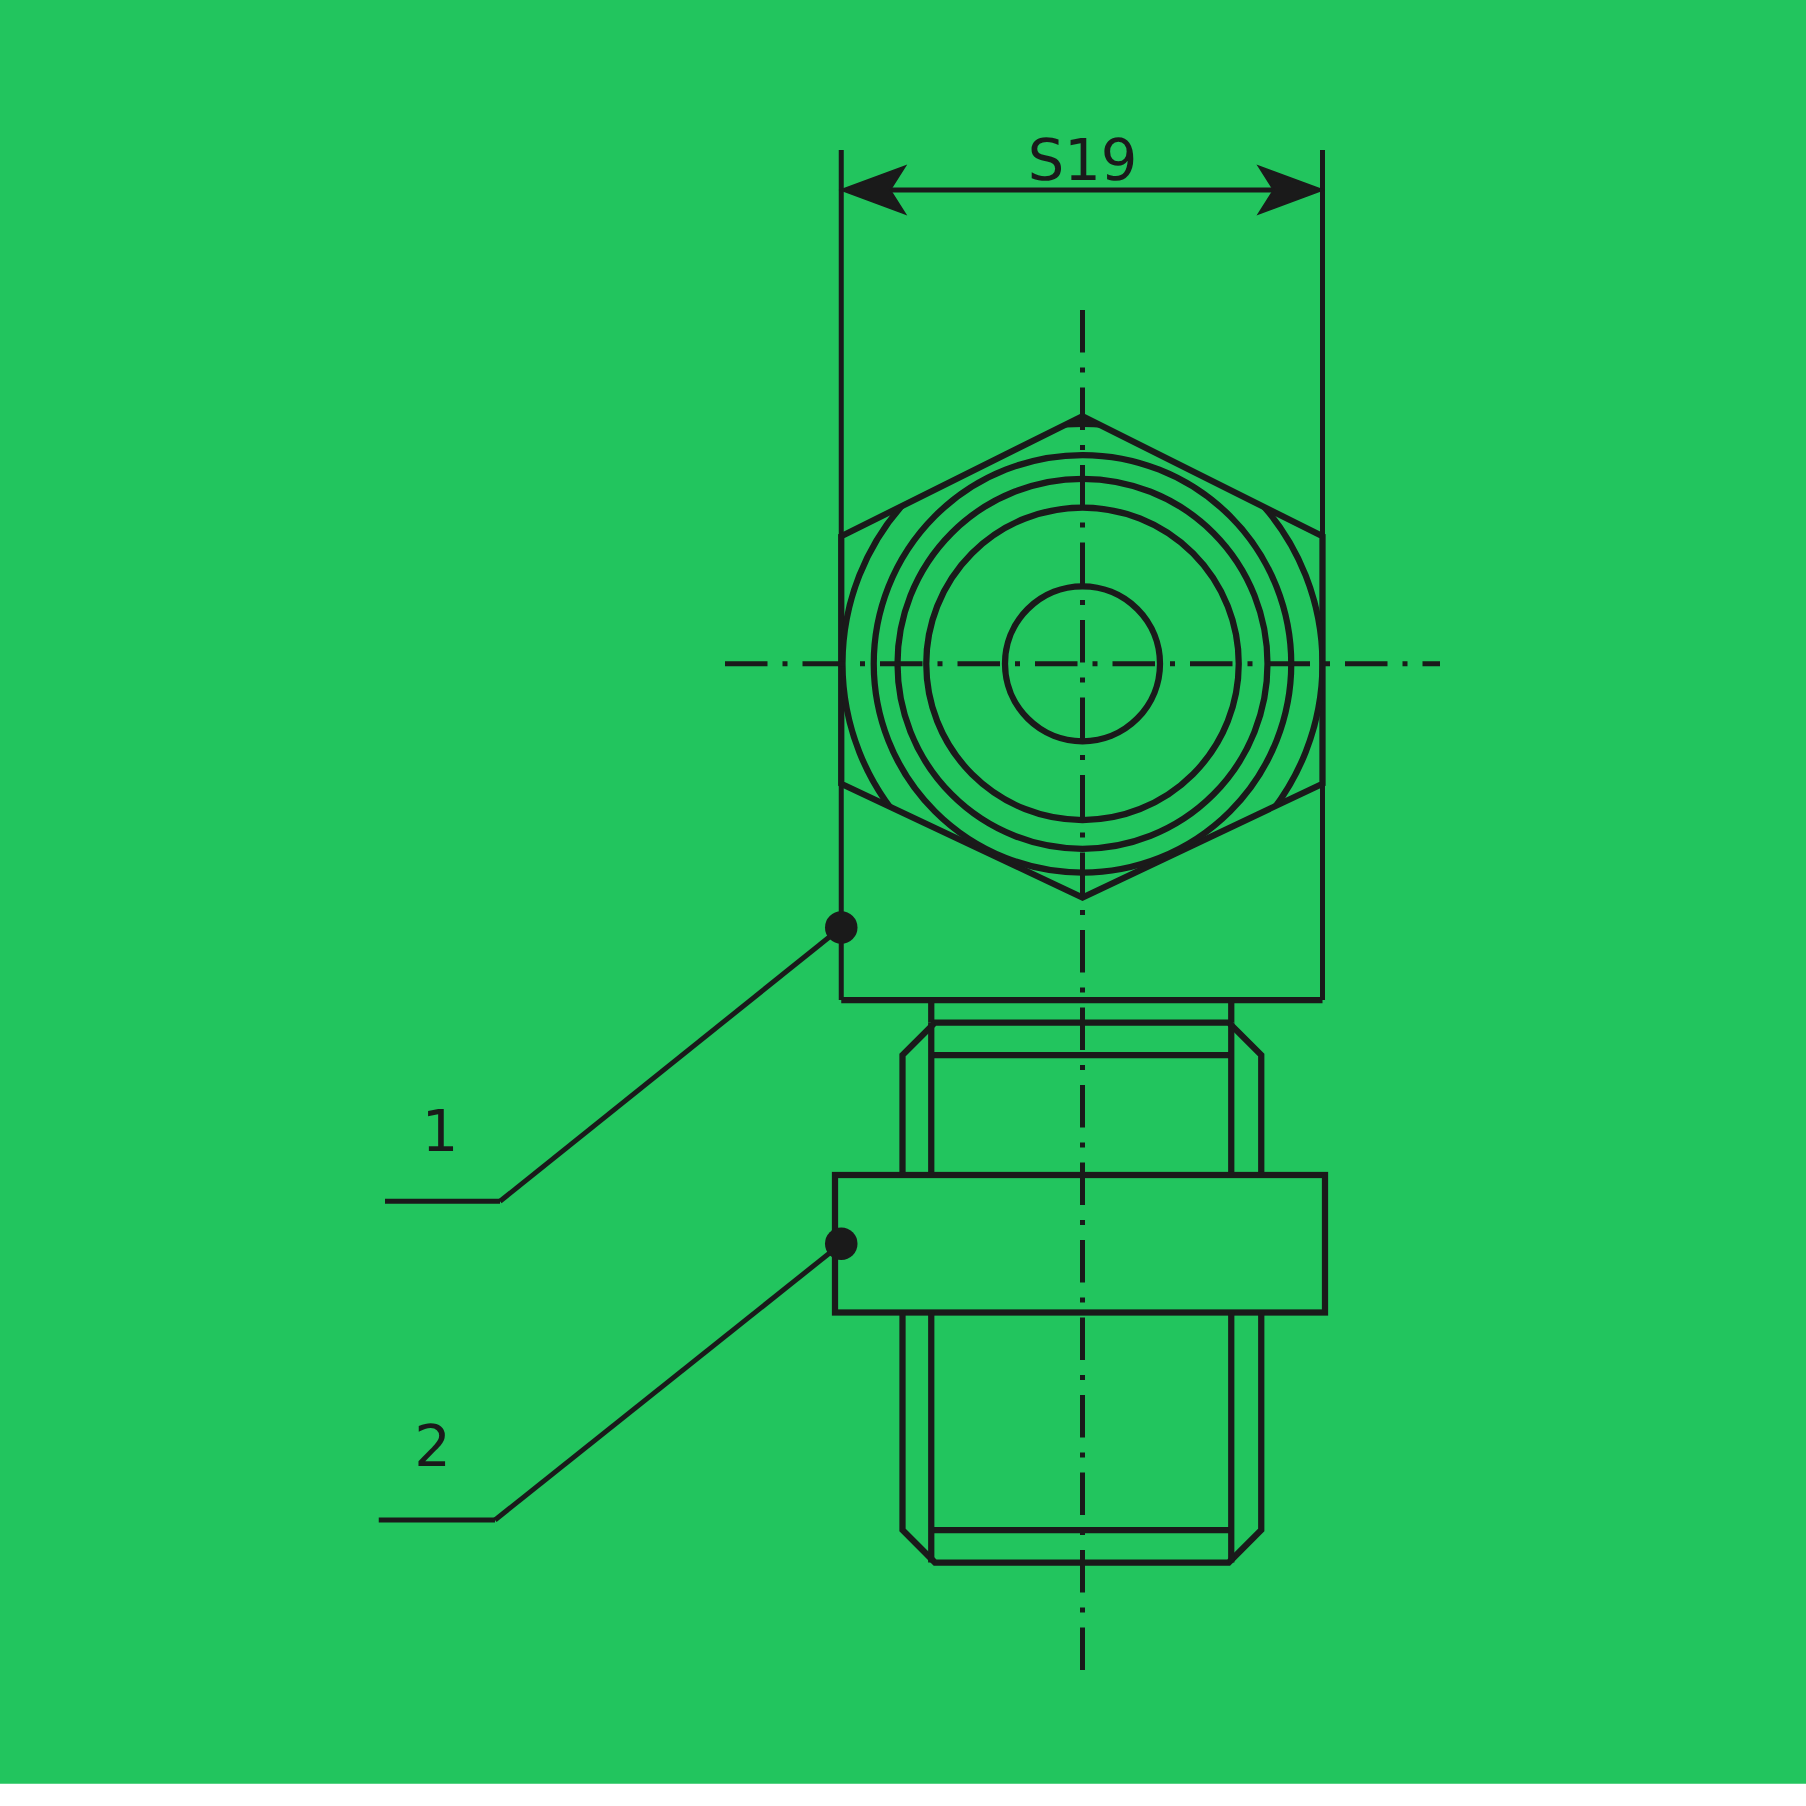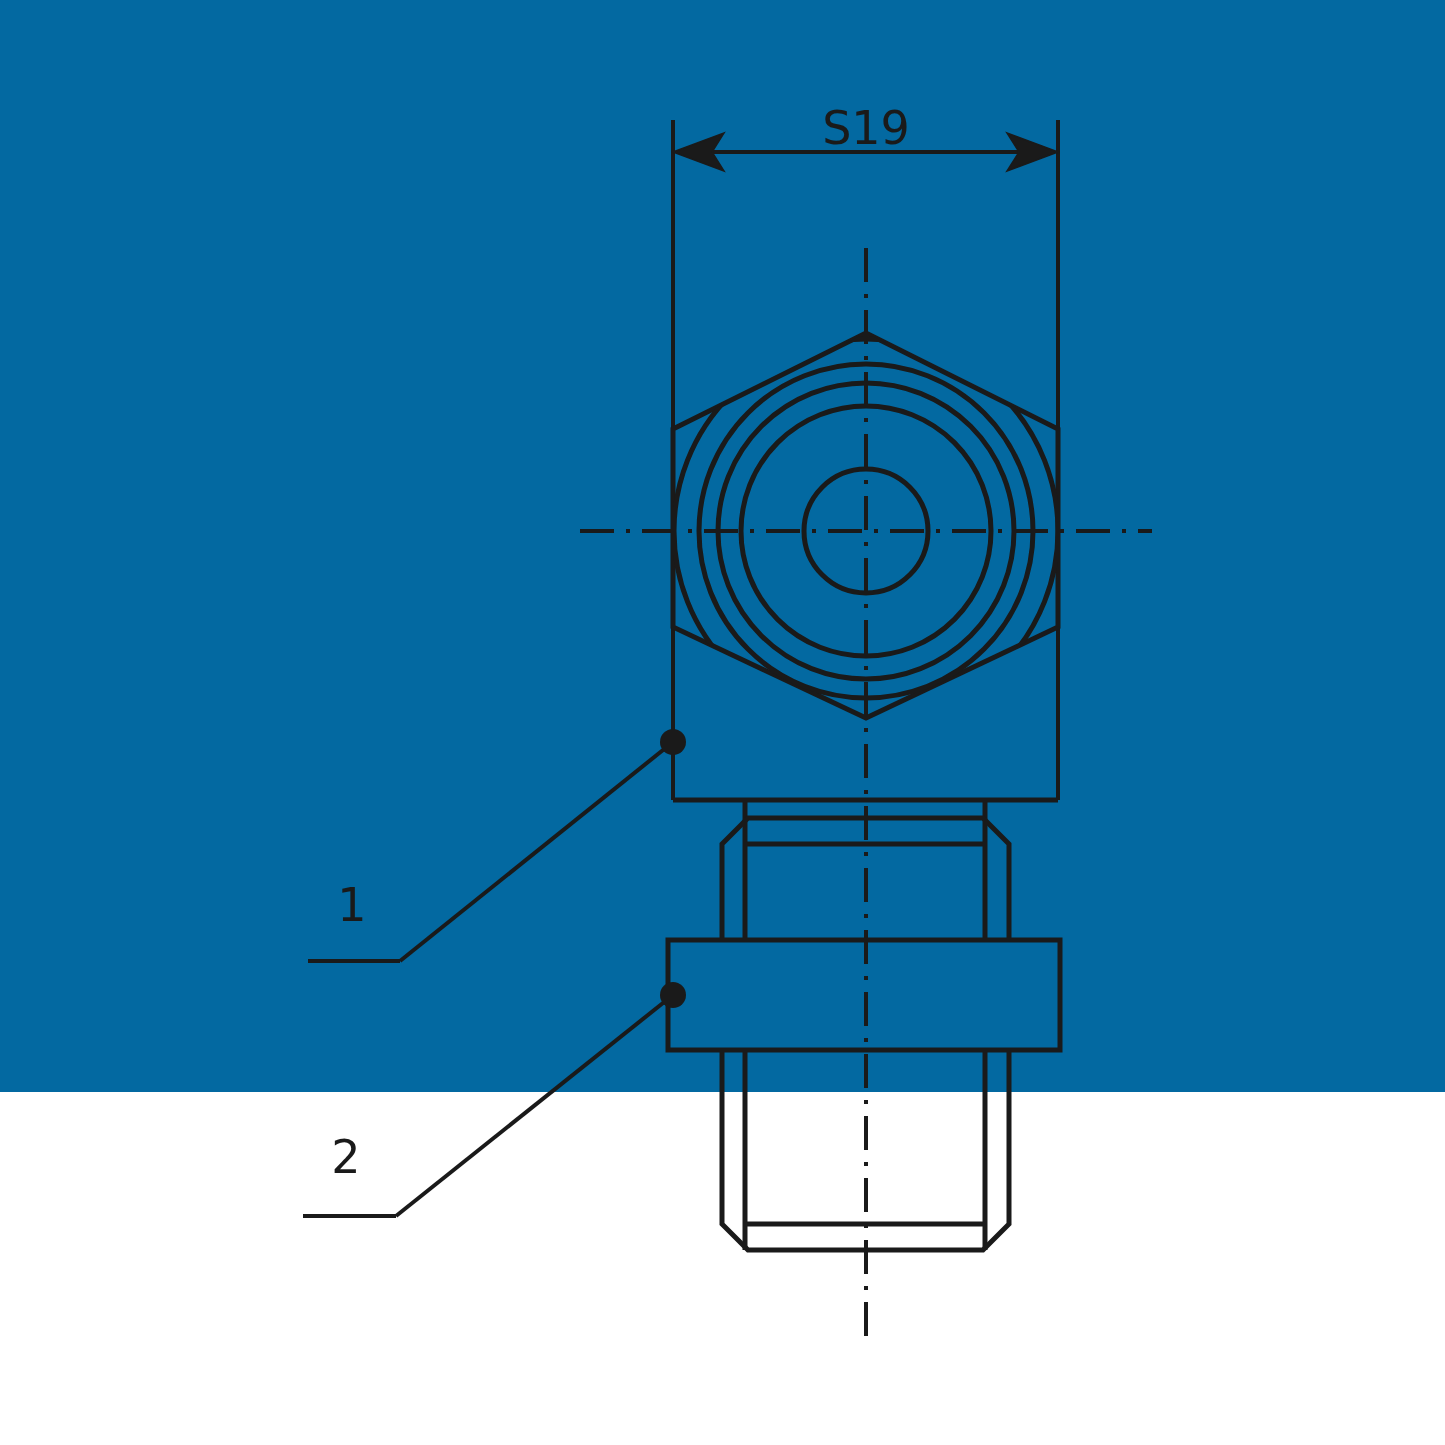--- a/index.html
+++ b/index.html
@@ -9,22 +9,22 @@
   }
   body {
     width: 1445px;
     height: 1445px;
     font-family: "DejaVu Sans", "Liberation Sans", sans-serif;
     overflow: hidden;
   }
   #drawing-root {
     position: relative;
     width: 1445px;
-    height: 1092px;
-    background: #0369a1;
+    height: 1427px;
+    background: #22c55e;
   }
   svg.tech-drawing {
     display: block;
     width: 1445px;
     height: 1445px;
   }
   .label-text {
     font-family: "DejaVu Sans", "Liberation Sans", sans-serif;
     fill: #1a1a1a;
   }

